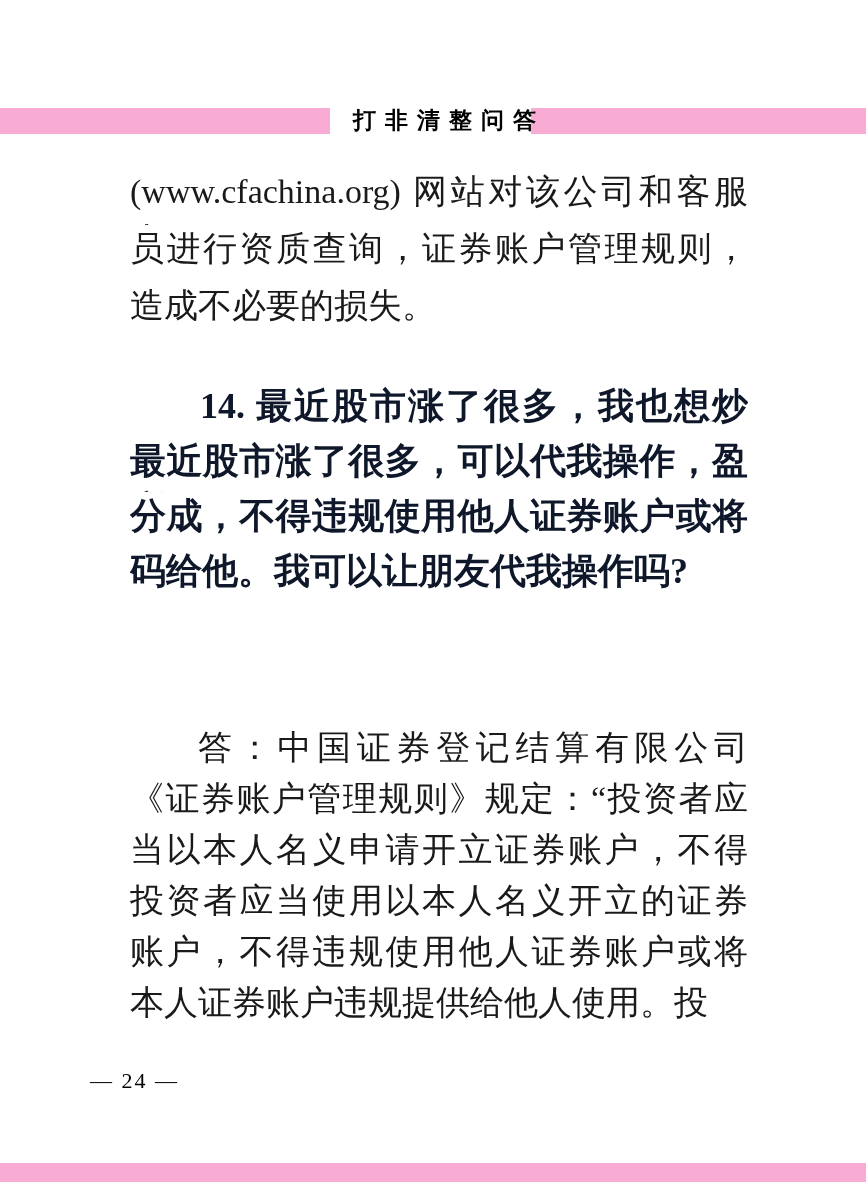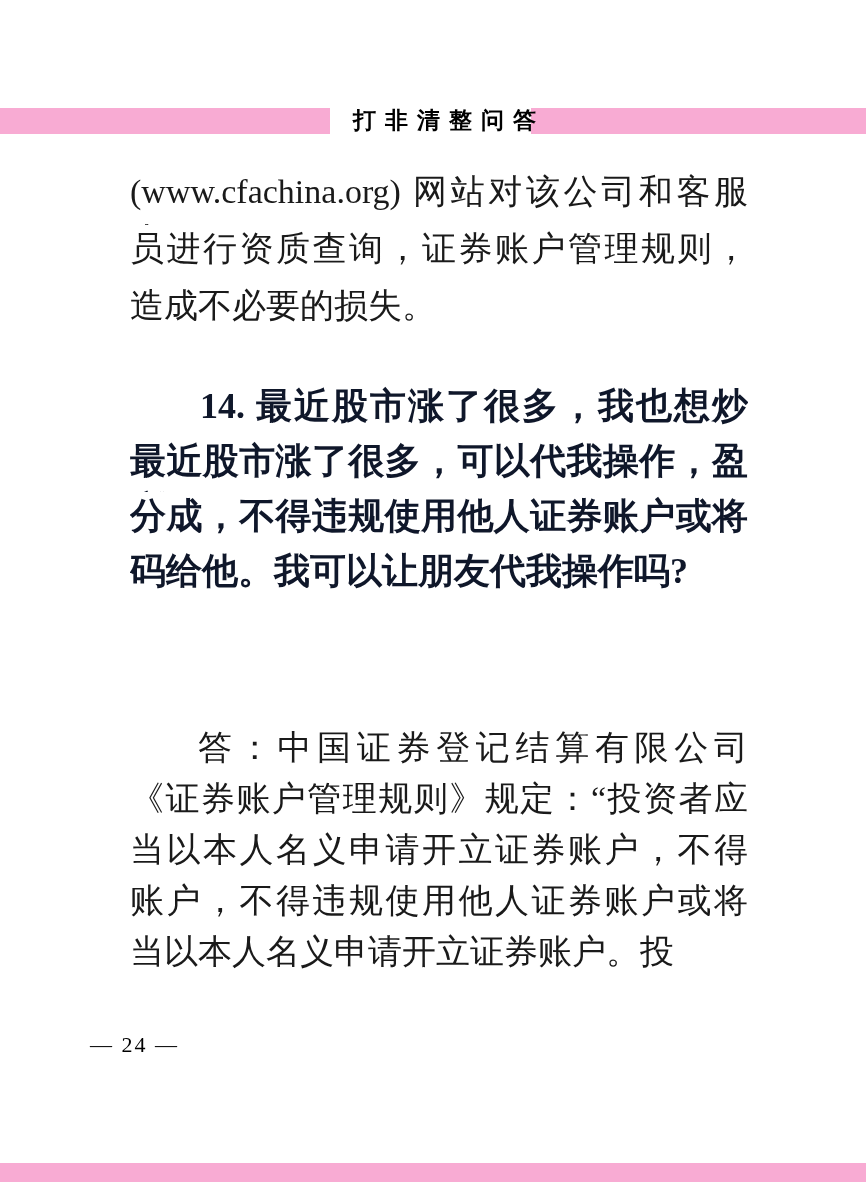--- a/index.html
+++ b/index.html
@@ -74,21 +74,21 @@
   .answer .line {
     height: 51px;
     line-height: 46px;
     font-size: 34px;
   }
   .answer .line.indent { padding-left: 68px; }
   
   .page-number {
     position: absolute;
     left: 90px;
-    top: 1032px;
+    top: 1068px;
     font-size: 22px;
     letter-spacing: 2px;
     color: #000000;
   }
   .footer-bar {
     position: absolute;
     left: 0;
     top: 1163px;
     width: 866px;
     height: 19px;
@@ -114,21 +114,22 @@
     <div class="line indent">14. 最近股市涨了很多，我也想炒</div>
     <div class="line">最近股市涨了很多，可以代我操作，盈利</div>
     <div class="line">分成，不得违规使用他人证券账户或将</div>
     <div class="line last">码给他。我可以让朋友代我操作吗?</div>
   </div>
 
   <div class="textblock answer">
     <div class="line indent">答：中国证券登记结算有限公司</div>
     <div class="line">《证券账户管理规则》规定：“投资者应</div>
     <div class="line">当以本人名义申请开立证券账户，不得</div>
+    <div class="line">投资者应当使用以本人名义开立的证券</div>
     <div class="line">账户，不得违规使用他人证券账户或将</div>
-    <div class="line last">当以本人名义申请开立证券账户。投</div>
+    <div class="line last">本人证券账户违规提供给他人使用。投</div>
   </div>
 
   <div class="page-number">— 24 —</div>
 
   <div class="footer-bar"></div>
 
 </div>
 
 </body></html>

